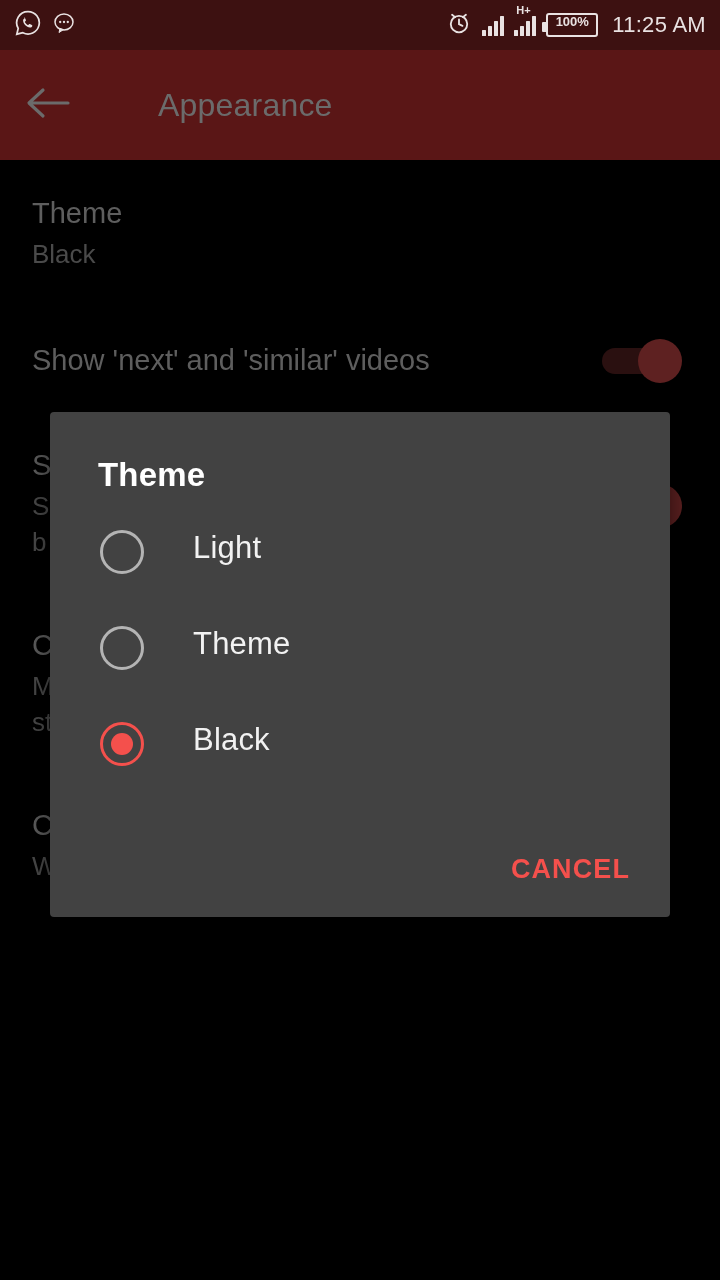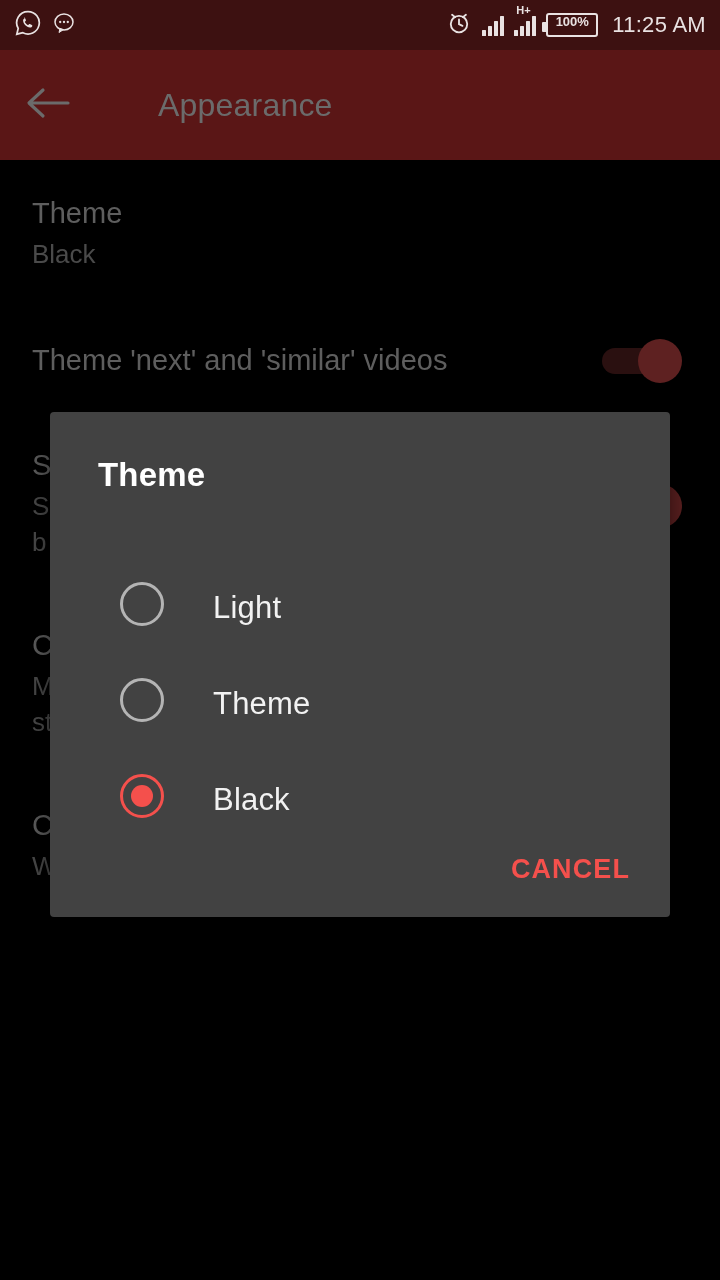--- a/index.html
+++ b/index.html
@@ -86,22 +86,22 @@
     position:absolute; left:50px; top:412px; width:620px; height:505px;
     background:#424242; border-radius:4px;
     box-shadow:0 8px 28px rgba(0,0,0,0.6);
   }
   .dlg-title {
     position:absolute; left:48px; top:44px;
     color:#ffffff; font-size:33px; font-weight:bold; letter-spacing:0.2px;
   }
   .dlg-options { position:absolute; left:0; top:118px; width:620px; }
   .opt-row {
-    display:flex; align-items:flex-end; height:96px;
-    padding-left:70px; cursor:pointer;
+    display:flex; align-items:flex-start; height:96px;
+    padding-left:50px; cursor:pointer;
   }
   .radio {
     width:44px; height:44px; border-radius:50%;
     border:3px solid #b4b4b4;
     display:flex; align-items:center; justify-content:center;
     flex:0 0 auto;
   }
   .radio.checked { border-color:#f4504c; }
   .radio-dot { width:22px; height:22px; border-radius:50%; background:transparent; }
   .radio.checked .radio-dot { background:#f4504c; }
@@ -189,21 +189,21 @@
   </div>
 
   <div class="content">
 
     <div class="setting-item" style="top:38px;">
       <div class="st-title">Theme</div>
       <div class="st-sub">Black</div>
     </div>
 
     <div class="setting-item" style="top:185px;">
-      <div class="st-title">Theme 'next' and 'similar' videos</div>
+      <div class="st-title">Show 'next' and 'similar' videos</div>
     </div>
     <div class="toggle" style="left:596px; top:177px;">
       <div class="tg-track"></div>
       <div class="tg-thumb"></div>
     </div>
 
     <div class="setting-item" style="top:290px;">
       <div class="st-title">S</div>
       <div class="st-sub">S</div>
       <div class="st-sub2">b</div>

